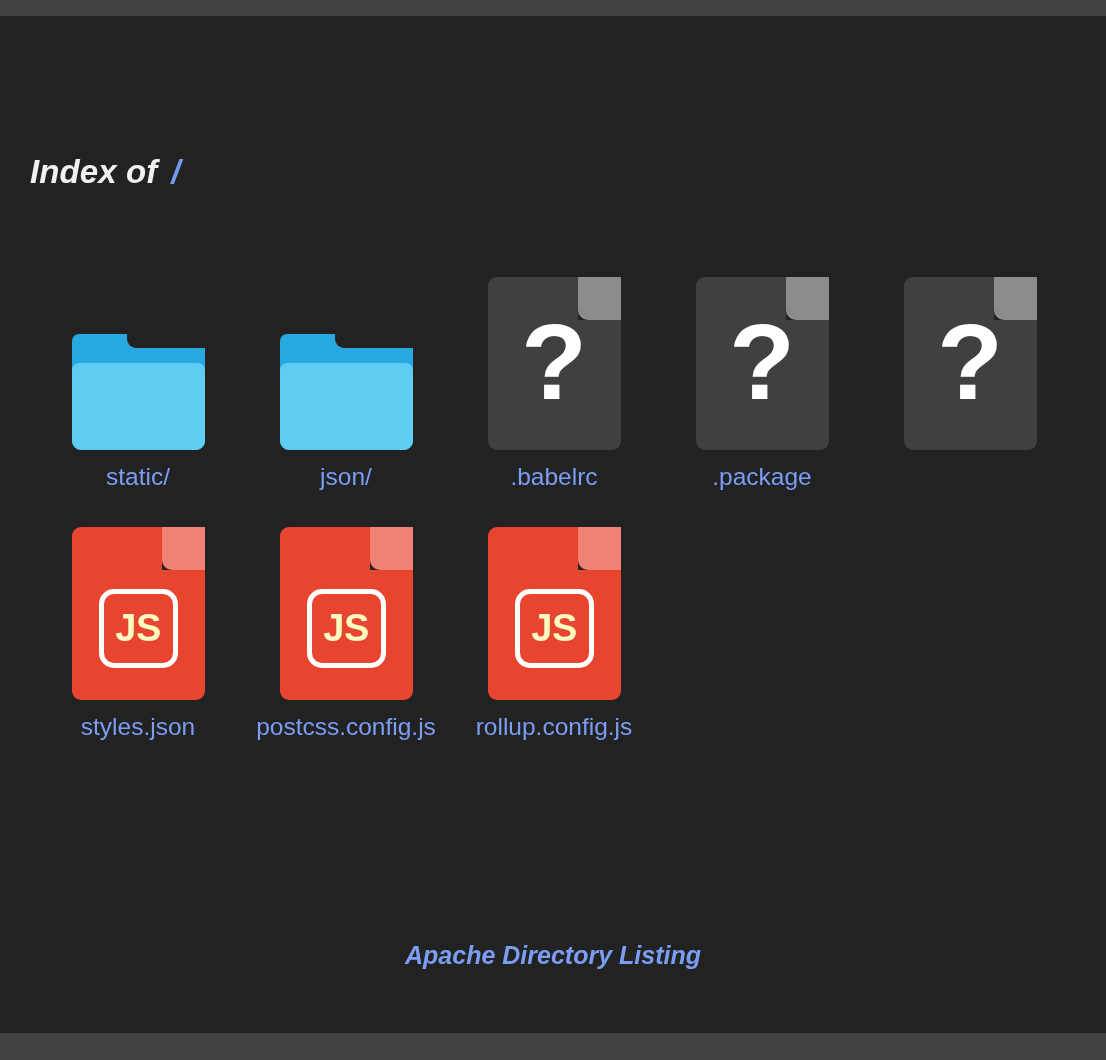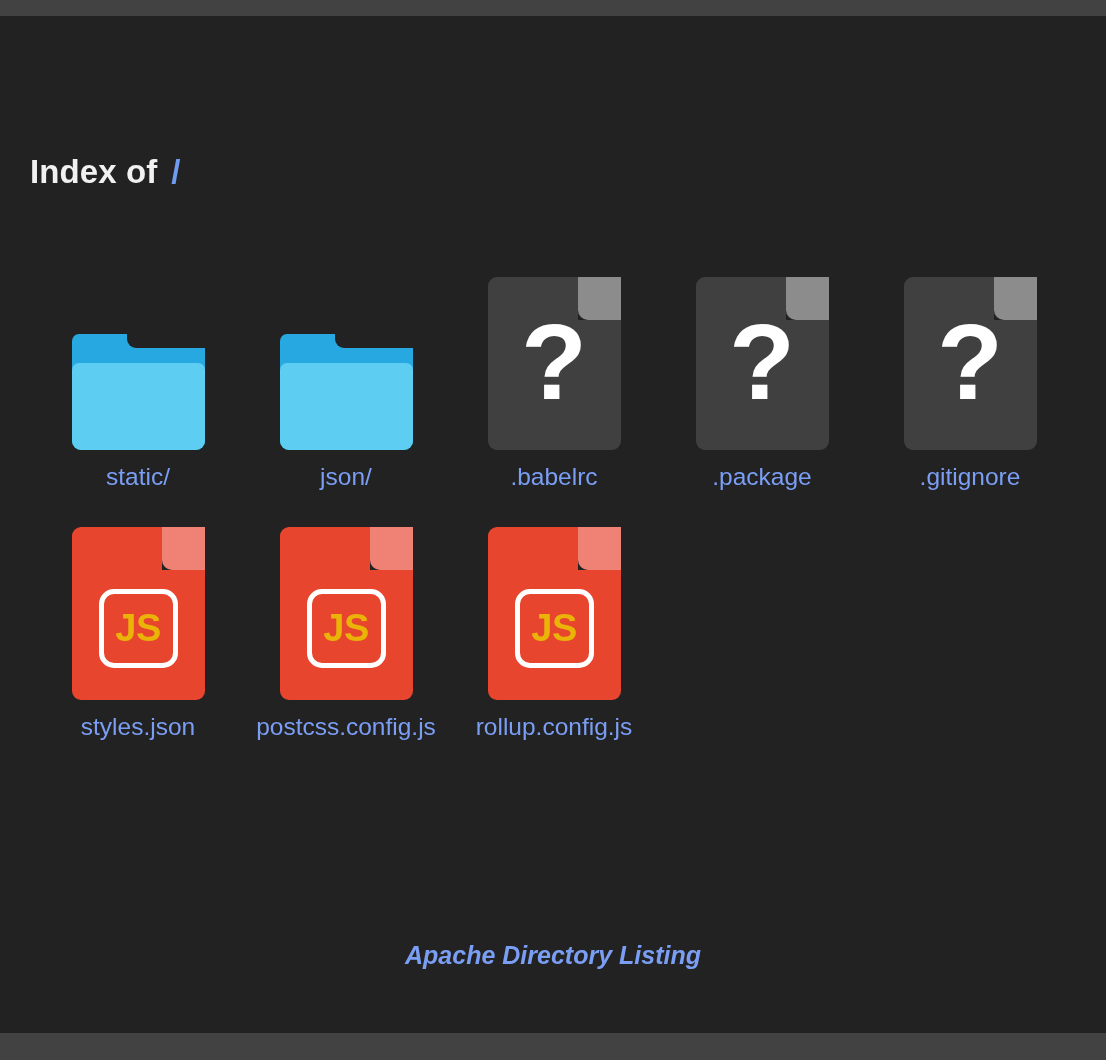--- a/index.html
+++ b/index.html
@@ -42,20 +42,21 @@
   
   .index-heading {
     position: absolute;
     left: 30px;
     top: 137px;
     font-size: 33px;
     font-weight: bold;
     color: #f1f1f1;
     letter-spacing: 0.1px;
     white-space: nowrap;
+    font-style: italic;
   }
   .index-heading .path {
     color: #6f9cf0;
     font-weight: bold;
     margin-left: 14px;
   }
 
   
   .listing {
     position: absolute;
@@ -183,21 +184,21 @@
     height: 79px;
     border: 5px solid #ffffff;
     border-radius: 15px;
     display: flex;
     align-items: center;
     justify-content: center;
   }
   .icon-doc .js-badge span {
     font-size: 38px;
     font-weight: bold;
-    color: #eab308;
+    color: #fef9c3;
     line-height: 1;
     letter-spacing: -0.5px;
     padding-bottom: 2px;
   }
 
   
   .footer-note {
     position: absolute;
     left: 0;
     top: 925px;
@@ -268,21 +269,20 @@
       <a class="entry">
         <div class="icon-slot">
           <div class="icon-doc unknown">
             <div class="doc-body"></div>
             <div class="doc-fold">
               <div class="doc-fold-inner"></div>
             </div>
             <div class="qmark">?</div>
           </div>
         </div>
-        <div class="entry-label">.gitignore</div>
       </a>
       <a class="entry">
         <div class="icon-slot">
           <div class="icon-doc js">
             <div class="doc-body"></div>
             <div class="doc-fold">
               <div class="doc-fold-inner"></div>
             </div>
             <div class="js-badge">
               <span>JS</span>

